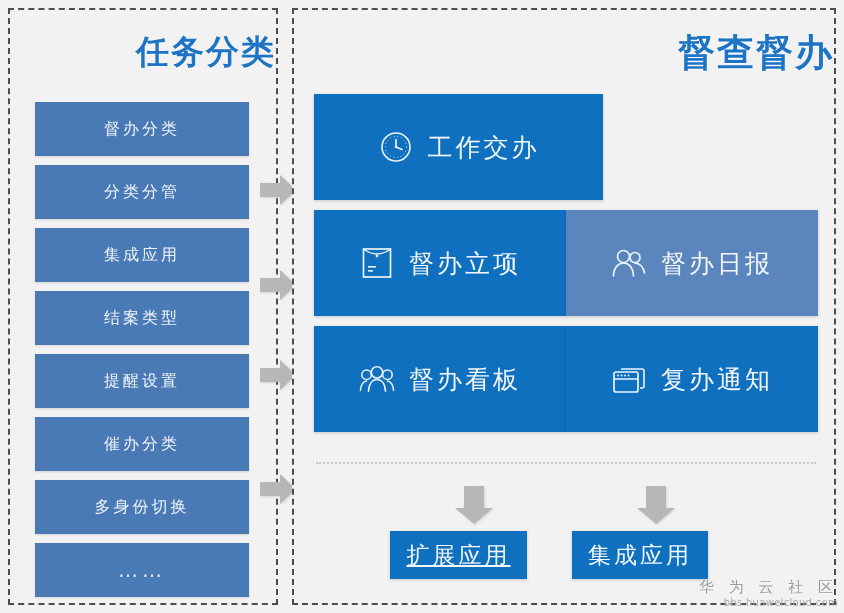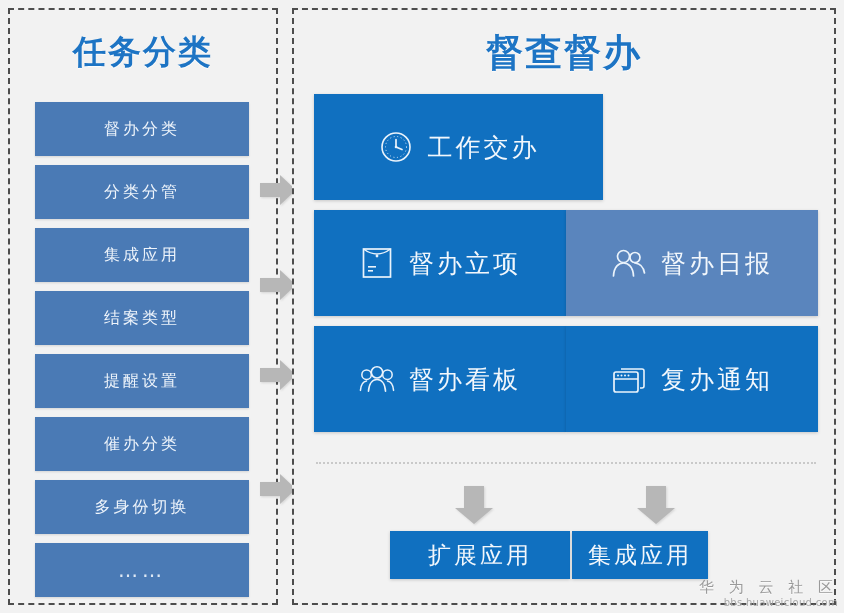--- a/index.html
+++ b/index.html
@@ -16,21 +16,21 @@
     position:absolute;
     border:2px dashed #4d4d4d;
     background:#f2f2f2;
     box-sizing:border-box;
   }
   #left-panel{left:8px;top:8px;width:270px;height:597px;}
   #right-panel{left:292px;top:8px;width:544px;height:597px;}
 
   .panel-title{
     position:absolute;left:0;right:0;
-    text-align:center;
+    text-align:right;
     color:#1d74c4;
     font-weight:bold;
     letter-spacing:2px;
     text-shadow:0 1px 1px rgba(255,255,255,.9);
   }
   #left-title{top:20px;font-size:33px;}
   #right-title{top:18px;font-size:37px;}
 
   
   .left-list{position:absolute;left:25px;top:92px;width:214px;}
@@ -92,21 +92,21 @@
   #down-arrow-2{left:340px;top:474px;}
   .down-arrow svg{display:block;width:100%;height:100%;}
 
   .bottom-box{
     position:absolute;height:48px;
     background:#1070c0;
     display:flex;align-items:center;justify-content:center;
     color:#f2f7fc;font-size:23px;letter-spacing:3px;
     box-shadow:0 1px 3px rgba(0,0,0,.18);
   }
-  #bottom-box-1{left:96px;top:521px;width:180px;}
+  #bottom-box-1{left:96px;top:521px;width:137px;text-decoration:underline;}
   #bottom-box-2{left:278px;top:521px;width:136px;}
 
   
   #watermark{
     position:absolute;right:6px;bottom:4px;
     text-align:right;line-height:1.25;
     pointer-events:none;
   }
   #watermark .wm-cn{
     color:#9a9a9a;font-size:15px;letter-spacing:5px;

